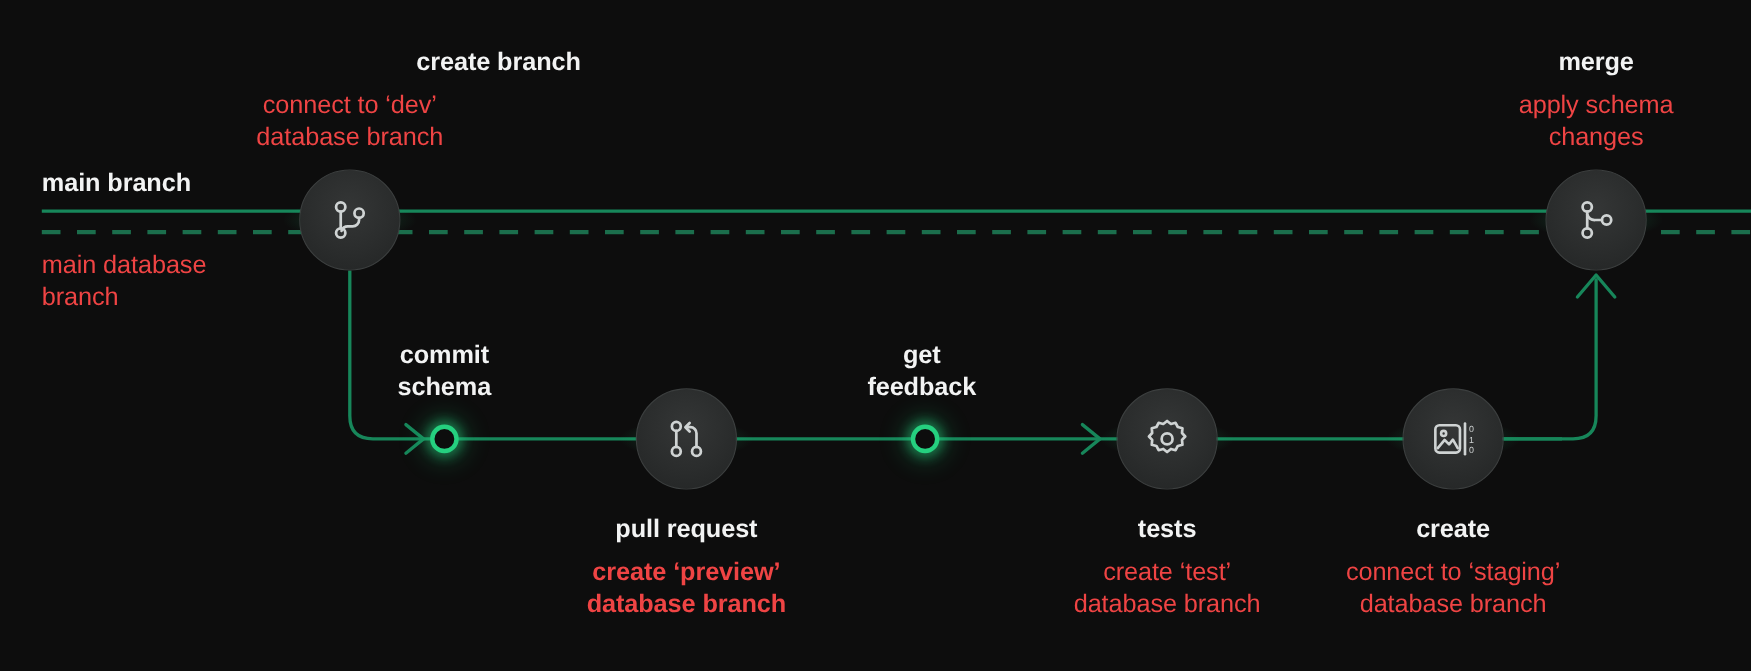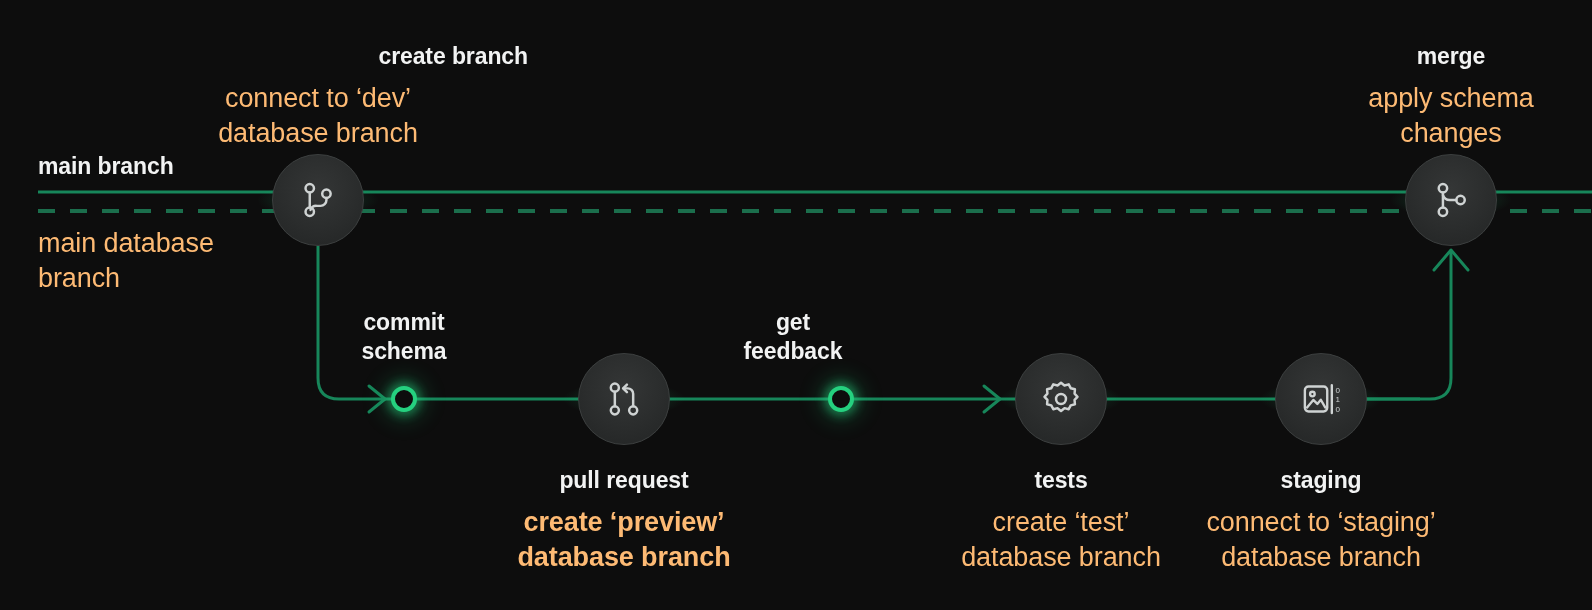--- a/index.html
+++ b/index.html
@@ -35,23 +35,23 @@
     white-space: pre-line;
     line-height: 1.28;
   }
   .lbl.title {
     font-size: 23px;
     font-weight: 700;
     color: #f2f3f3;
     letter-spacing: -0.1px;
   }
   .lbl.sub {
-    font-size: 27px;
+    font-size: 23px;
     font-weight: 400;
-    color: #fdba74;
+    color: #ef4444;
     letter-spacing: -0.1px;
   }
   .ctr { text-align: center; transform: translateX(-50%); }
   .lft { text-align: left; }
 
   
   .node {
     position: absolute;
     width: 92px;
     height: 92px;
@@ -202,21 +202,21 @@
         <path d="M17 16 V9.2 a3 3 0 0 0 -3 -3 h-2.1"></path>
         <path d="M13.6 4.1 L11.5 6.2 L13.6 8.3"></path>
       </svg>
     </span>
   </div>
   <div class="lbl title ctr" style="left:624px; top:466px; width:420px;">pull request</div>
   <div class="lbl sub ctr" style="left:624px; top:505px; width:460px;font-weight:bold;">create ‘preview’
 database branch</div>
 
   <div class="ring" style="left:841px; top:399px;"></div>
-  <div class="lbl title ctr" style="left:793px; top:308px; width:420px;text-align:center;">get
+  <div class="lbl title ctr" style="left:838px; top:308px; width:420px;text-align:center;">get
 feedback</div>
 
   <div class="node" style="left:1061px; top:399px;">
     <span>
       <svg width="44" height="44" viewBox="0 0 24 24" fill="none" stroke="#cfd3d3" stroke-width="1.35" stroke-linecap="round" stroke-linejoin="round">
         <circle cx="12" cy="12" r="2.7"></circle>
         <path d="M12 3.1 l1.9 1.5 2.3 -0.6 1.1 2.1 2.3 0.6 -0.2 2.4 1.6 1.7 -1.6 1.7 0.2 2.4 -2.3 0.6 -1.1 2.1 -2.3 -0.6 -1.9 1.5 -1.9 -1.5 -2.3 0.6 -1.1 -2.1 -2.3 -0.6 0.2 -2.4 -1.6 -1.7 1.6 -1.7 -0.2 -2.4 2.3 -0.6 1.1 -2.1 2.3 0.6 z"></path>
       </svg>
     </span>
   </div>
@@ -230,17 +230,17 @@
         <rect x="3.2" y="5.2" width="12.2" height="13.6" rx="2"></rect>
         <circle cx="7.3" cy="9.3" r="1.25"></circle>
         <path d="M4.4 16.6 l3.4 -4.1 2.2 2.2 1.9 -2.3 2.4 4.2"></path>
         <line x1="17.9" y1="4.4" x2="17.9" y2="19.6"></line>
         <text x="21.1" y="8.6" font-size="4.4" fill="#cfd3d3" stroke="none" text-anchor="middle" font-family="Liberation Sans, sans-serif">0</text>
         <text x="21.1" y="13.9" font-size="4.4" fill="#cfd3d3" stroke="none" text-anchor="middle" font-family="Liberation Sans, sans-serif">1</text>
         <text x="21.1" y="19.2" font-size="4.4" fill="#cfd3d3" stroke="none" text-anchor="middle" font-family="Liberation Sans, sans-serif">0</text>
       </svg>
     </span>
   </div>
-  <div class="lbl title ctr" style="left:1321px; top:466px; width:420px;">staging</div>
+  <div class="lbl title ctr" style="left:1321px; top:466px; width:420px;">create</div>
   <div class="lbl sub ctr" style="left:1321px; top:505px; width:460px;">connect to ‘staging’
 database branch</div>
 
 </div>
 
 </body></html>

